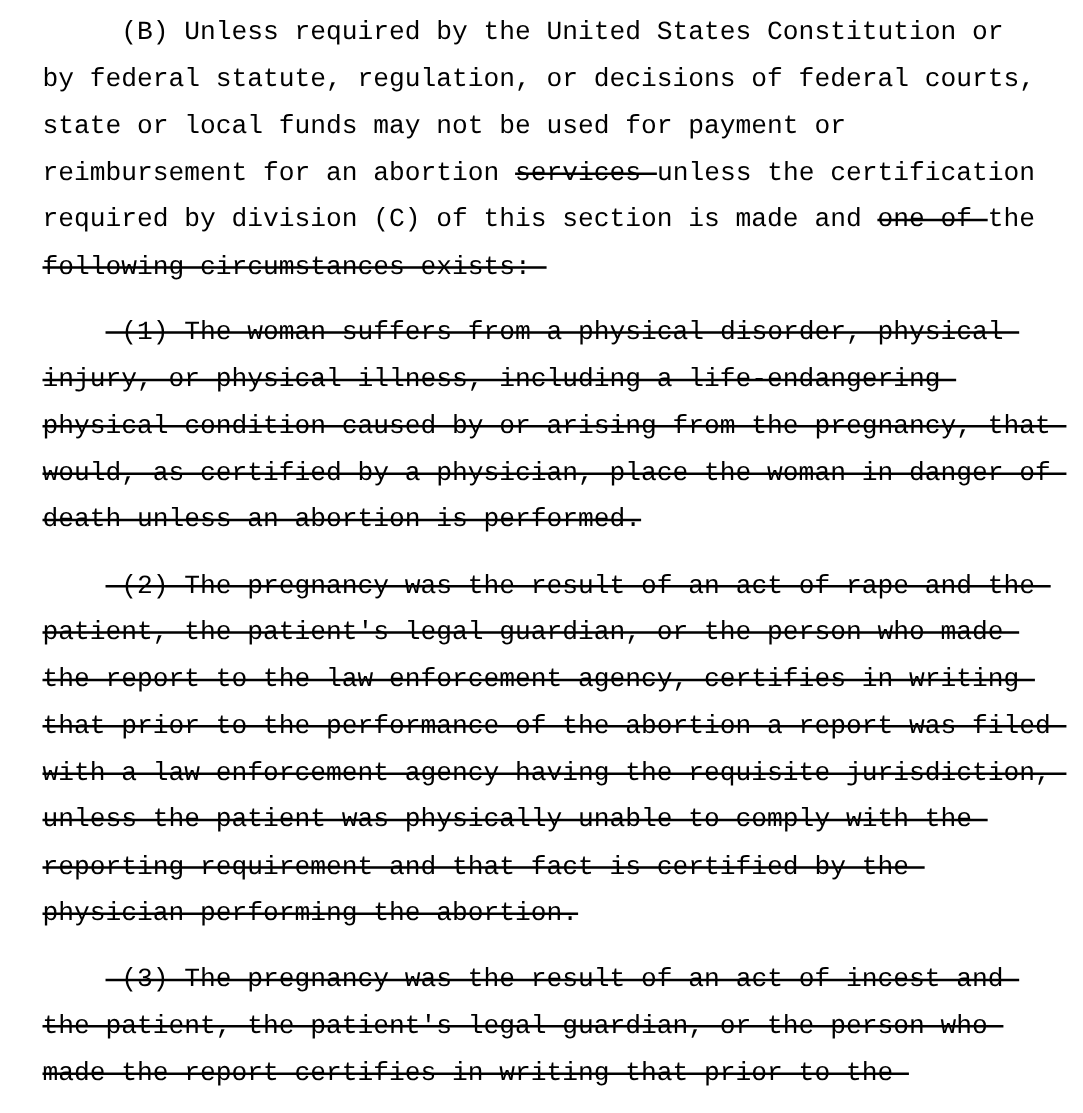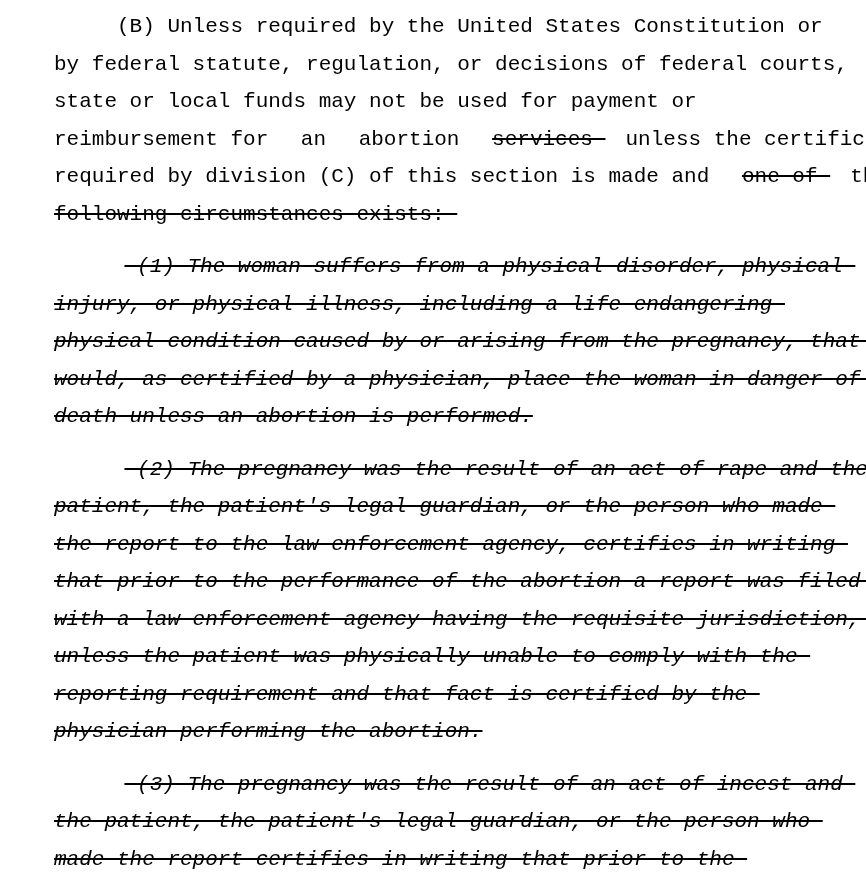--- a/index.html
+++ b/index.html
@@ -14,23 +14,23 @@
   }
   .doc {
     font-family: "Liberation Mono", "DejaVu Sans Mono", monospace;
     font-size: 21px;
     line-height: 37.5px;
     color: #000000;
     padding: 8px 0 0 34px;
     white-space: pre;
   }
   .paragraph { }
-  .paragraph + .paragraph { margin-top: 15px; font-style: italic; }
+  .paragraph + .paragraph { margin-top: 15px; }
   .line { height: 37.5px; }
-  .seg { text-decoration: none; margin-left: 20px; }
+  .seg { text-decoration: none; }
   .seg.strike {
     text-decoration: line-through;
     text-decoration-thickness: 2px;
     text-decoration-color: #000000;
   }
   .seg.underline {
     text-decoration-thickness: 2px;
     text-underline-offset: 3px;
     text-decoration-color: #000000;
   }

